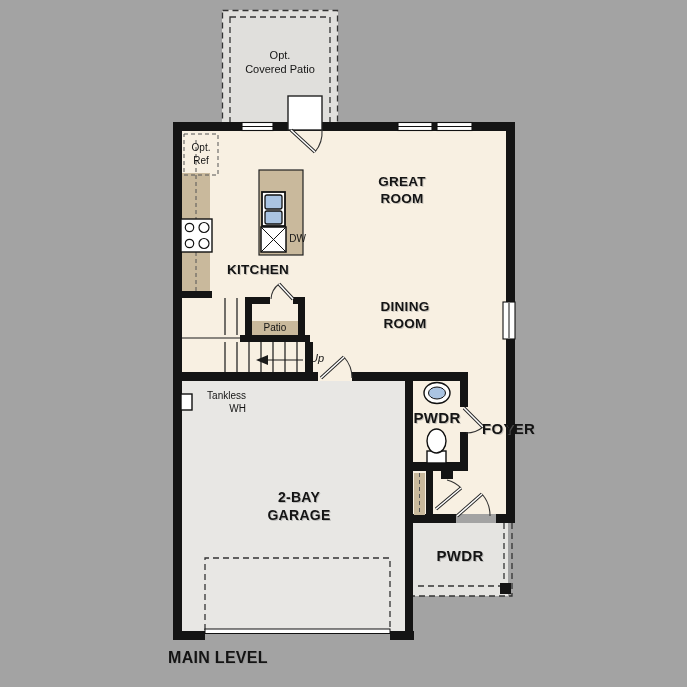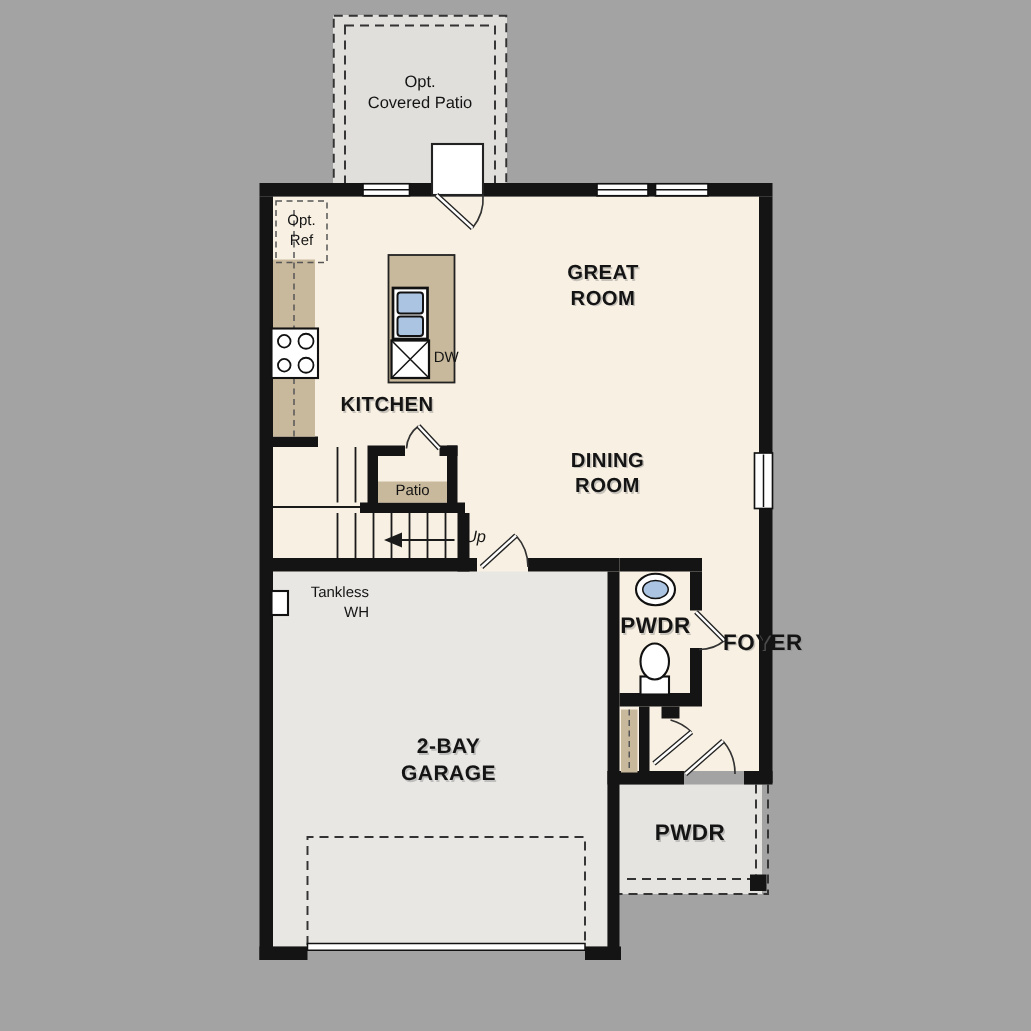--- a/index.html
+++ b/index.html
@@ -153,20 +153,21 @@
   <div class="lbl b s13" style="left:356px;top:174px;width:92px;">GREAT
 ROOM</div>
   <div class="lbl b s13" style="left:212px;top:262px;width:92px;">KITCHEN</div>
   <div class="lbl b s13" style="left:362px;top:299px;width:86px;">DINING
 ROOM</div>
   <div class="lbl b s12" style="left:413px;top:409px;width:48px;">PWDR</div>
   <div class="lbl b s12" style="left:461px;top:420px;width:52px;padding-left:21px;">FOYER</div>
   <div class="lbl b s14" style="left:240px;top:489px;width:118px;">2-BAY
 GARAGE</div>
   <div class="lbl b s12" style="left:416px;top:547px;width:88px;">PWDR</div>
+  <div class="lbl b s16" style="left:168px;top:648px;width:140px;text-align:left;">MAIN LEVEL</div>
   <div class="lbl s10" style="left:184px;top:142px;width:34px;">Opt.
 Ref</div>
   <div class="lbl s10" style="left:261px;top:233px;width:25px;margin-left:24px;">DW</div>
   <div class="lbl s10" style="left:252px;top:322px;width:46px;">Patio</div>
   <div class="lbl s11" style="left:305px;top:352px;width:24px;font-style:italic;">Up</div>
   <div class="lbl s10" style="left:192px;top:390px;width:54px;text-align:right;">Tankless
 WH</div>
 
 </div>
 

